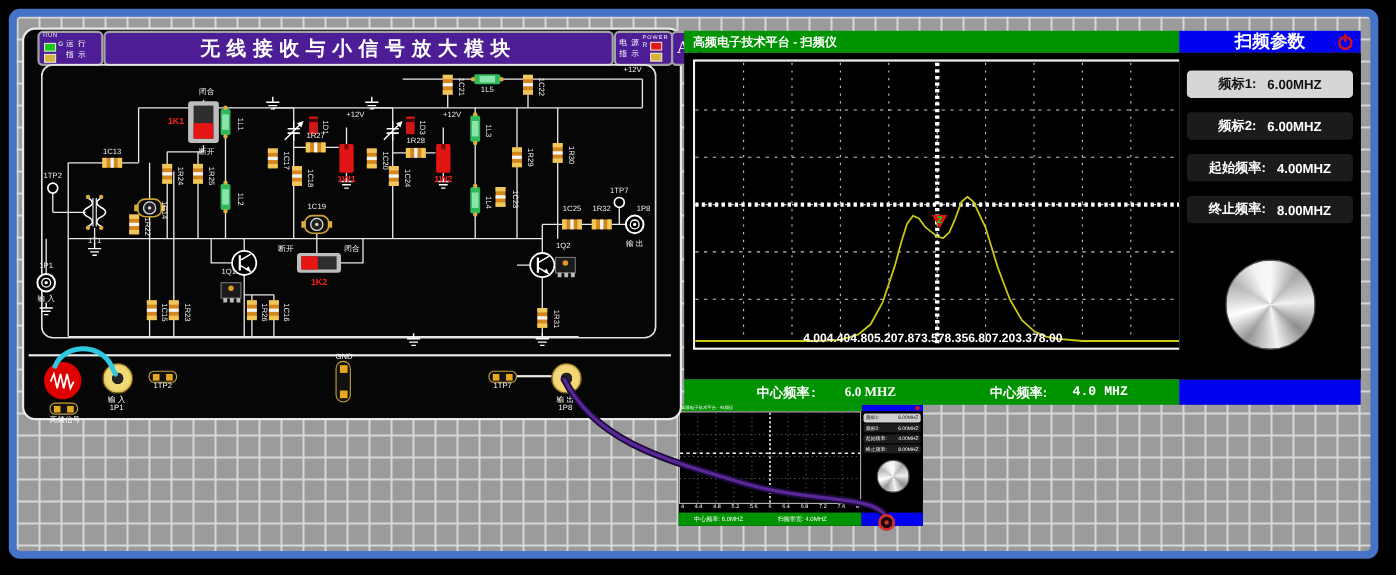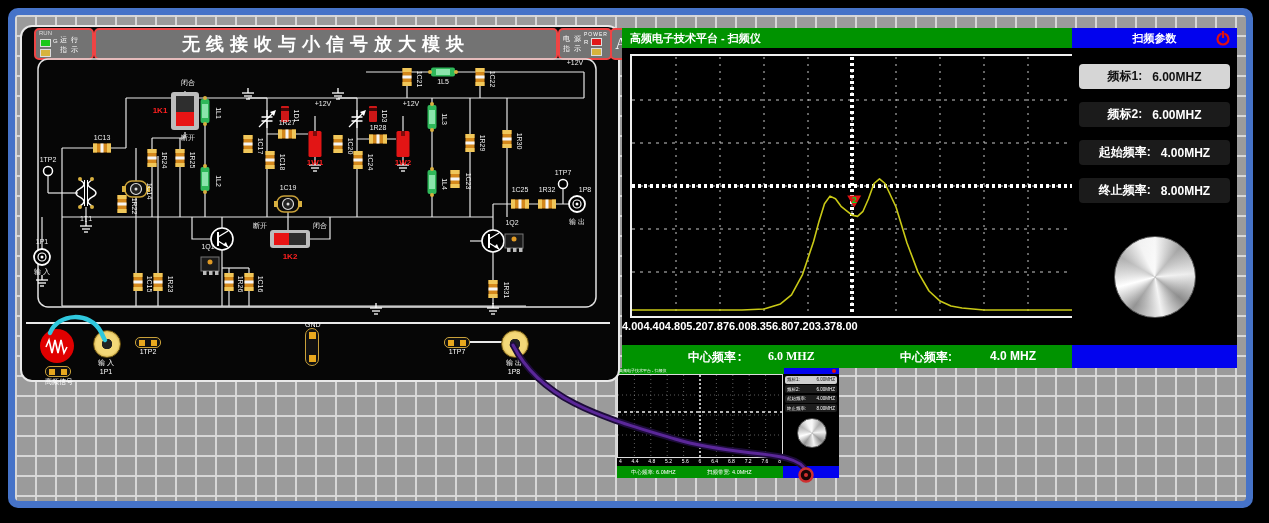--- a/index.html
+++ b/index.html
@@ -8,21 +8,21 @@
   .frame{position:absolute;left:8px;top:8px;width:1245px;height:500px;
          background:#4673c8;border-radius:10px;}
   .workspace{position:absolute;left:15px;top:15px;width:1231px;height:486px;
          background-color:#9b9b9b;
          background-image:linear-gradient(to right,rgba(218,218,218,.95) 2px,transparent 2px),
                           linear-gradient(to bottom,rgba(218,218,218,.95) 2px,transparent 2px);
          background-size:20px 20px;border-radius:4px;}
   
   .board{position:absolute;left:20px;top:25px;width:596px;height:353px;z-index:10;
          background:#060606;border:2px solid #e9e9e9;border-radius:12px;}
-  .hdr-box{position:absolute;border:2px solid #ef4444;border-radius:5px;background:#737373;color:#fff;}
+  .hdr-box{position:absolute;border:2px solid #a3a3a3;border-radius:5px;background:#4c1d95;color:#fff;}
   .run-badge{left:12px;top:1px;width:56px;height:28px;font-size:6px;}
   .run-badge .rtxt{position:absolute;left:3px;top:0;font-size:6px;color:#ddd;}
   .led{position:absolute;width:9px;height:6px;border:1px solid #ddd;}
   .cnlbl{position:absolute;font-size:7px;color:#fff;letter-spacing:1px;white-space:nowrap;}
   .title-box{left:72px;top:1px;width:460px;height:28px;display:flex;align-items:center;justify-content:center;}
   .title-box span{font-size:18px;font-weight:bold;letter-spacing:6px;white-space:nowrap;}
   .pwr-badge{left:536px;top:1px;width:50px;height:28px;}
   .a1-box{left:588px;top:1px;width:26px;height:28px;display:flex;align-items:center;justify-content:center;
           font-family:"Liberation Serif","DejaVu Serif",serif;font-size:16px;}
   .strip-line{position:absolute;left:4px;top:295px;width:584px;height:2px;background:#e9e9e9;}
@@ -33,26 +33,26 @@
         display:flex;align-items:center;justify-content:space-between;padding:0 3px;box-sizing:border-box;}
   .pad2 i{width:6px;height:6px;background:#e8a81e;display:block;}
   .gndpad{width:14px;height:38px;border:1.5px solid #c9a13a;border-radius:7px;background:#111;
         display:flex;flex-direction:column;align-items:center;justify-content:space-between;padding:3px 0;box-sizing:border-box;}
   .gndpad i{width:7px;height:7px;background:#e8a81e;display:block;}
   .srcball{width:34px;height:34px;border-radius:50%;background:#e00000;display:block;}
   
   .an-green{position:absolute;left:622px;top:28px;width:450px;height:20px;background:#009300;z-index:10;
             color:#fff;font-size:11px;font-weight:bold;display:flex;align-items:center;padding-left:8px;box-sizing:border-box;}
   .an-blue{position:absolute;left:1072px;top:28px;width:165px;height:20px;background:#0203ee;z-index:10;
-            color:#fff;font-size:11px;font-weight:bold;display:flex;align-items:center;justify-content:center;}
+            color:#fff;font-size:16px;font-weight:bold;display:flex;align-items:center;justify-content:center;}
   .an-body{position:absolute;left:622px;top:48px;width:615px;height:297px;background:#000;z-index:10;}
   .scope{position:absolute;left:630px;top:54px;width:444px;height:264px;border:2px solid #f0f0f0;
          background:#000;z-index:11;box-sizing:border-box;}
-  .axis-row{position:absolute;left:622px;top:320px;width:452px;height:18px;z-index:11;display:flex;
-            justify-content:flex-start;color:#fff;font-size:11px;font-weight:bold;}
+  .axis-row{position:absolute;left:622px;top:302px;width:452px;height:18px;z-index:11;display:flex;
+            justify-content:center;color:#fff;font-size:11px;font-weight:bold;}
   .panel{position:absolute;left:1072px;top:48px;width:165px;height:297px;background:#000;z-index:11;}
   .prow{position:absolute;left:7px;width:151px;height:25px;border-radius:4px;background:#1b1b1b;color:#fff;
         font-size:12px;font-weight:bold;display:flex;align-items:center;justify-content:center;gap:10px;}
   .prow.sel{background:#d6d6d6;color:#111;}
   .knob{border-radius:50%;border:1px solid #555;
         background:radial-gradient(circle at 45% 38%,rgba(255,255,255,.55),rgba(255,255,255,0) 60%),
         conic-gradient(#f6f6f6,#9a9a9a 40deg,#ededed 85deg,#8d8d8d 130deg,#f2f2f2 170deg,#949494 215deg,#ffffff 255deg,#a3a3a3 300deg,#efefef 335deg,#f6f6f6);}
   .ft-green{position:absolute;left:622px;top:345px;width:450px;height:23px;background:#009300;z-index:10;color:#fff;}
   .ft-green span{position:absolute;top:4px;font-size:12px;font-weight:bold;}
   .ft-blue{position:absolute;left:1072px;top:345px;width:165px;height:23px;background:#0203ee;z-index:10;}
@@ -612,21 +612,21 @@
       <polygon points="215.19999999999996,138.535 229.19999999999996,138.535 222.19999999999996,150.535" fill="#e01414"></polygon>
       <text x="222.19999999999996" y="145.535" text-anchor="middle" font-size="9" font-weight="bold" fill="#00e020">2</text>
     </svg>
 </div>
 <div class="axis-row" id="axis-row">
     <span>4.00</span>
     <span>4.40</span>
     <span>4.80</span>
     <span>5.20</span>
     <span>7.87</span>
-    <span>6.00</span>
+    <span>3.57</span>
     <span>8.35</span>
     <span>6.80</span>
     <span>7.20</span>
     <span>3.37</span>
     <span>8.00</span>
   </div>
 <div class="panel">
   <div id="param-rows">
       <div class="prow sel" style="top: 16px;">
         <span>频标1:</span>
@@ -644,21 +644,21 @@
         <span>终止频率:</span>
         <span>8.00MHZ</span>
       </div>
     </div>
   <div class="knob" style="position:absolute;left:42px;top:188px;width:80px;height:80px;"></div>
 </div>
 <div class="ft-green">
   <span style="left:66px;font-family:Liberation Mono, monospace;">中心频率:</span>
   <span style="left:146px;font-family:Liberation Serif, serif;">6.0 MHZ</span>
   <span style="left:278px;">中心频率:</span>
-  <span style="left:368px;">4.0 MHZ</span>
+  <span style="left:353px;font-family:Liberation Mono, monospace;">4.0 MHZ</span>
 </div>
 <div class="ft-blue"></div>
 
 <div class="mini">
   <div class="mini-bar">
     <div class="g">高频电子技术平台 - 扫频仪</div>
     <div class="b">
         <i></i>
       </div>
   </div>

